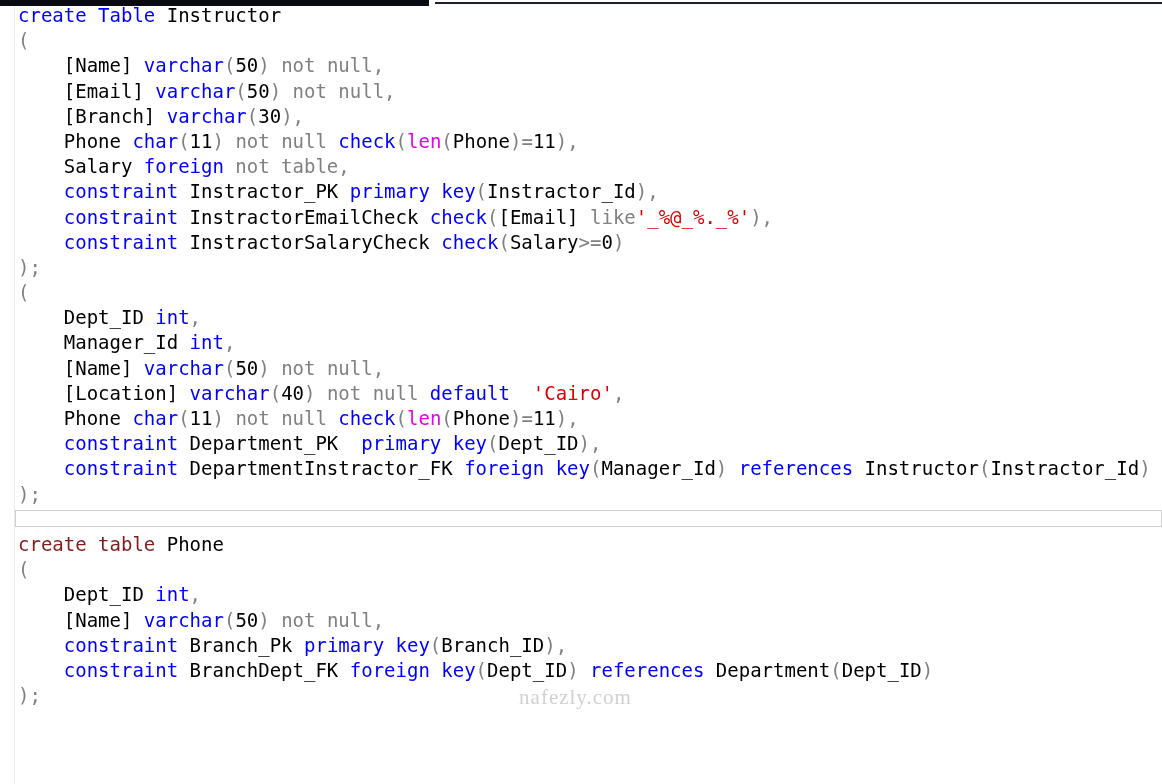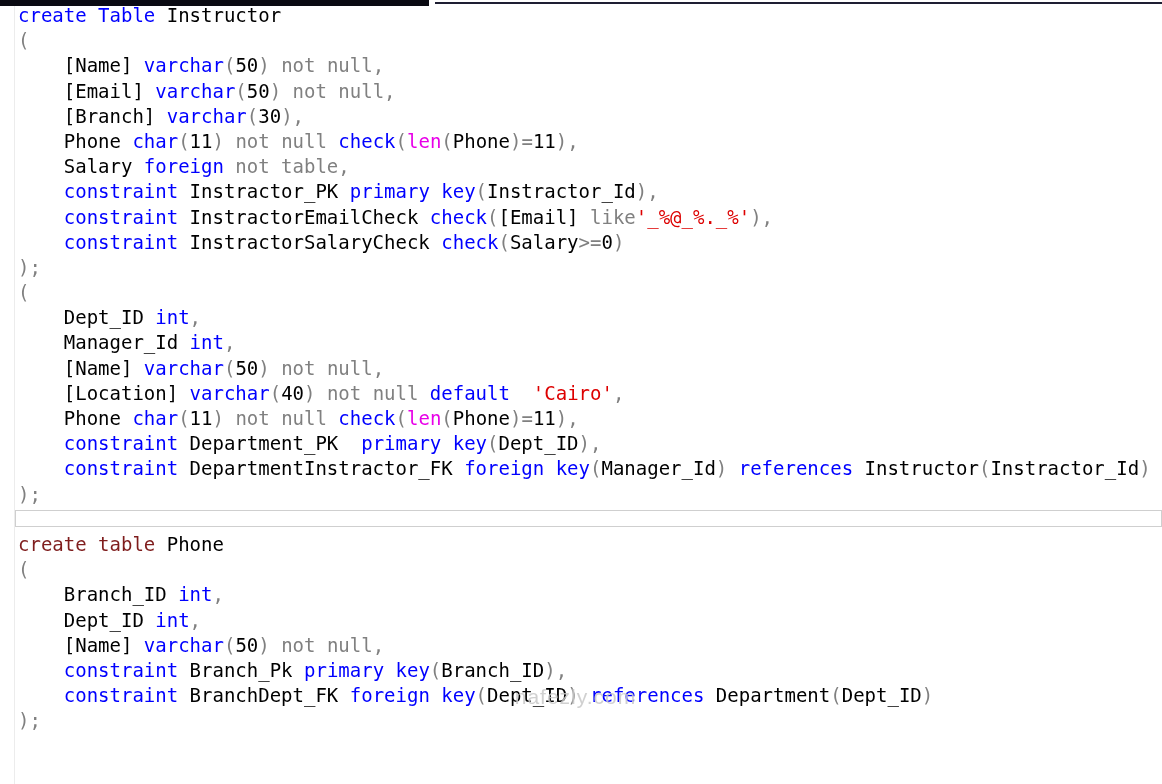--- a/index.html
+++ b/index.html
@@ -11,21 +11,21 @@
   .code-line{white-space:pre;font-size:19px;line-height:25.2px;height:25.2px;letter-spacing:0px;color:#000;}
   .code-line.highlight{position:relative;}
   .code-line.highlight::after{content:"";position:absolute;left:-3px;right:0px;top:3px;height:15px;border:1px solid #cfcfcf;background:#ffffff;}
   .c-k{color:#0000ff;text-align:center;}
   .c-i{color:#000000;}
   .c-g{color:#808080;}
   .c-s{color:#dd0000;}
   .c-m{color:#e800e8;}
   #watermark{position:absolute;left:488px;top:686px;width:175px;text-align:center;z-index:10;pointer-events:none;}
   #watermark-arabic{font-family:"DejaVu Sans","Liberation Sans",sans-serif;direction:rtl;font-size:50px;line-height:64px;font-weight:bold;color:rgba(205,205,205,0.80);letter-spacing:2px;}
-  #watermark-domain{font-family:Liberation Sans, sans-serif;font-size:21px;line-height:22px;color:rgba(200,200,200,0.85);letter-spacing:1px;}
+  #watermark-domain{font-family:Liberation Serif, serif;font-size:21px;line-height:22px;color:rgba(200,200,200,0.85);letter-spacing:1px;}
 </style>
 </head>
 <body>
 
 <div id="screen">
   <div id="topbar-left" style="background: rgb(10, 10, 18);"></div>
   <div id="topbar-right" style="background: rgb(30, 30, 50);"></div>
   <div id="gutter-line"></div>
   <div id="code-editor">
       <div class="code-line"><span class="c-k" style="color: rgb(0, 0, 255);">create</span><span class="c-i" style="color: rgb(0, 0, 0);"> </span><span class="c-k" style="color: rgb(0, 0, 255);">Table</span><span class="c-i" style="color: rgb(0, 0, 0);"> Instructor</span></div>
@@ -44,21 +44,20 @@
       <div class="code-line"><span class="c-i" style="color: rgb(0, 0, 0);">    Manager_Id </span><span class="c-k" style="color: rgb(0, 0, 255);">int</span><span class="c-g" style="color: rgb(128, 128, 128);">,</span></div>
       <div class="code-line"><span class="c-i" style="color: rgb(0, 0, 0);">    [Name] </span><span class="c-k" style="color: rgb(0, 0, 255);">varchar</span><span class="c-g" style="color: rgb(128, 128, 128);">(</span><span class="c-i" style="color: rgb(0, 0, 0);">50</span><span class="c-g" style="color: rgb(128, 128, 128);">) not null,</span></div>
       <div class="code-line"><span class="c-i" style="color: rgb(0, 0, 0);">    [Location] </span><span class="c-k" style="color: rgb(0, 0, 255);">varchar</span><span class="c-g" style="color: rgb(128, 128, 128);">(</span><span class="c-i" style="color: rgb(0, 0, 0);">40</span><span class="c-g" style="color: rgb(128, 128, 128);">) not null </span><span class="c-k" style="color: rgb(0, 0, 255);">default</span><span class="c-i" style="color: rgb(0, 0, 0);">  </span><span class="c-s" style="color: rgb(221, 0, 0);">'Cairo'</span><span class="c-g" style="color: rgb(128, 128, 128);">,</span></div>
       <div class="code-line"><span class="c-i" style="color: rgb(0, 0, 0);">    Phone </span><span class="c-k" style="color: rgb(0, 0, 255);">char</span><span class="c-g" style="color: rgb(128, 128, 128);">(</span><span class="c-i" style="color: rgb(0, 0, 0);">11</span><span class="c-g" style="color: rgb(128, 128, 128);">) not null </span><span class="c-k" style="color: rgb(0, 0, 255);">check</span><span class="c-g" style="color: rgb(128, 128, 128);">(</span><span class="c-m" style="color: rgb(232, 0, 232);">len</span><span class="c-g" style="color: rgb(128, 128, 128);">(</span><span class="c-i" style="color: rgb(0, 0, 0);">Phone</span><span class="c-g" style="color: rgb(128, 128, 128);">)=</span><span class="c-i" style="color: rgb(0, 0, 0);">11</span><span class="c-g" style="color: rgb(128, 128, 128);">),</span></div>
       <div class="code-line"><span class="c-i" style="color: rgb(0, 0, 0);">    </span><span class="c-k" style="color: rgb(0, 0, 255);">constraint</span><span class="c-i" style="color: rgb(0, 0, 0);"> Department_PK  </span><span class="c-k" style="color: rgb(0, 0, 255);">primary key</span><span class="c-g" style="color: rgb(128, 128, 128);">(</span><span class="c-i" style="color: rgb(0, 0, 0);">Dept_ID</span><span class="c-g" style="color: rgb(128, 128, 128);">),</span></div>
       <div class="code-line"><span class="c-i" style="color: rgb(0, 0, 0);">    </span><span class="c-k" style="color: rgb(0, 0, 255);">constraint</span><span class="c-i" style="color: rgb(0, 0, 0);"> DepartmentInstractor_FK </span><span class="c-k" style="color: rgb(0, 0, 255);">foreign key</span><span class="c-g" style="color: rgb(128, 128, 128);">(</span><span class="c-i" style="color: rgb(0, 0, 0);">Manager_Id</span><span class="c-g" style="color: rgb(128, 128, 128);">) </span><span class="c-k" style="color: rgb(0, 0, 255);">references</span><span class="c-i" style="color: rgb(0, 0, 0);"> Instructor</span><span class="c-g" style="color: rgb(128, 128, 128);">(</span><span class="c-i" style="color: rgb(0, 0, 0);">Instractor_Id</span><span class="c-g" style="color: rgb(128, 128, 128);">)</span></div>
       <div class="code-line"><span class="c-g" style="color: rgb(128, 128, 128);">);</span></div>
       <div class="code-line highlight"></div>
       <div class="code-line"><span class="c-k" style="color: #7f1d1d;">create table</span><span class="c-i" style="color: rgb(0, 0, 0);"> Phone</span></div>
       <div class="code-line"><span class="c-g" style="color: rgb(128, 128, 128);">(</span></div>
-      <div class="code-line"><span class="c-i" style="color: rgb(0, 0, 0);">    Branch_ID </span><span class="c-k" style="color: rgb(0, 0, 255);">int</span><span class="c-g" style="color: rgb(128, 128, 128);">,</span></div>
       <div class="code-line"><span class="c-i" style="color: rgb(0, 0, 0);">    Dept_ID </span><span class="c-k" style="color: rgb(0, 0, 255);">int</span><span class="c-g" style="color: rgb(128, 128, 128);">,</span></div>
       <div class="code-line"><span class="c-i" style="color: rgb(0, 0, 0);">    [Name] </span><span class="c-k" style="color: rgb(0, 0, 255);">varchar</span><span class="c-g" style="color: rgb(128, 128, 128);">(</span><span class="c-i" style="color: rgb(0, 0, 0);">50</span><span class="c-g" style="color: rgb(128, 128, 128);">) not null,</span></div>
       <div class="code-line"><span class="c-i" style="color: rgb(0, 0, 0);">    </span><span class="c-k" style="color: rgb(0, 0, 255);">constraint</span><span class="c-i" style="color: rgb(0, 0, 0);"> Branch_Pk </span><span class="c-k" style="color: rgb(0, 0, 255);">primary key</span><span class="c-g" style="color: rgb(128, 128, 128);">(</span><span class="c-i" style="color: rgb(0, 0, 0);">Branch_ID</span><span class="c-g" style="color: rgb(128, 128, 128);">),</span></div>
       <div class="code-line"><span class="c-i" style="color: rgb(0, 0, 0);">    </span><span class="c-k" style="color: rgb(0, 0, 255);">constraint</span><span class="c-i" style="color: rgb(0, 0, 0);"> BranchDept_FK </span><span class="c-k" style="color: rgb(0, 0, 255);">foreign key</span><span class="c-g" style="color: rgb(128, 128, 128);">(</span><span class="c-i" style="color: rgb(0, 0, 0);">Dept_ID</span><span class="c-g" style="color: rgb(128, 128, 128);">) </span><span class="c-k" style="color: rgb(0, 0, 255);">references</span><span class="c-i" style="color: rgb(0, 0, 0);"> Department</span><span class="c-g" style="color: rgb(128, 128, 128);">(</span><span class="c-i" style="color: rgb(0, 0, 0);">Dept_ID</span><span class="c-g" style="color: rgb(128, 128, 128);">)</span></div>
       <div class="code-line"><span class="c-g" style="color: rgb(128, 128, 128);">);</span></div>
     </div>
   <div id="watermark">
     <div id="watermark-domain">nafezly.com</div>
   </div>
 </div>

